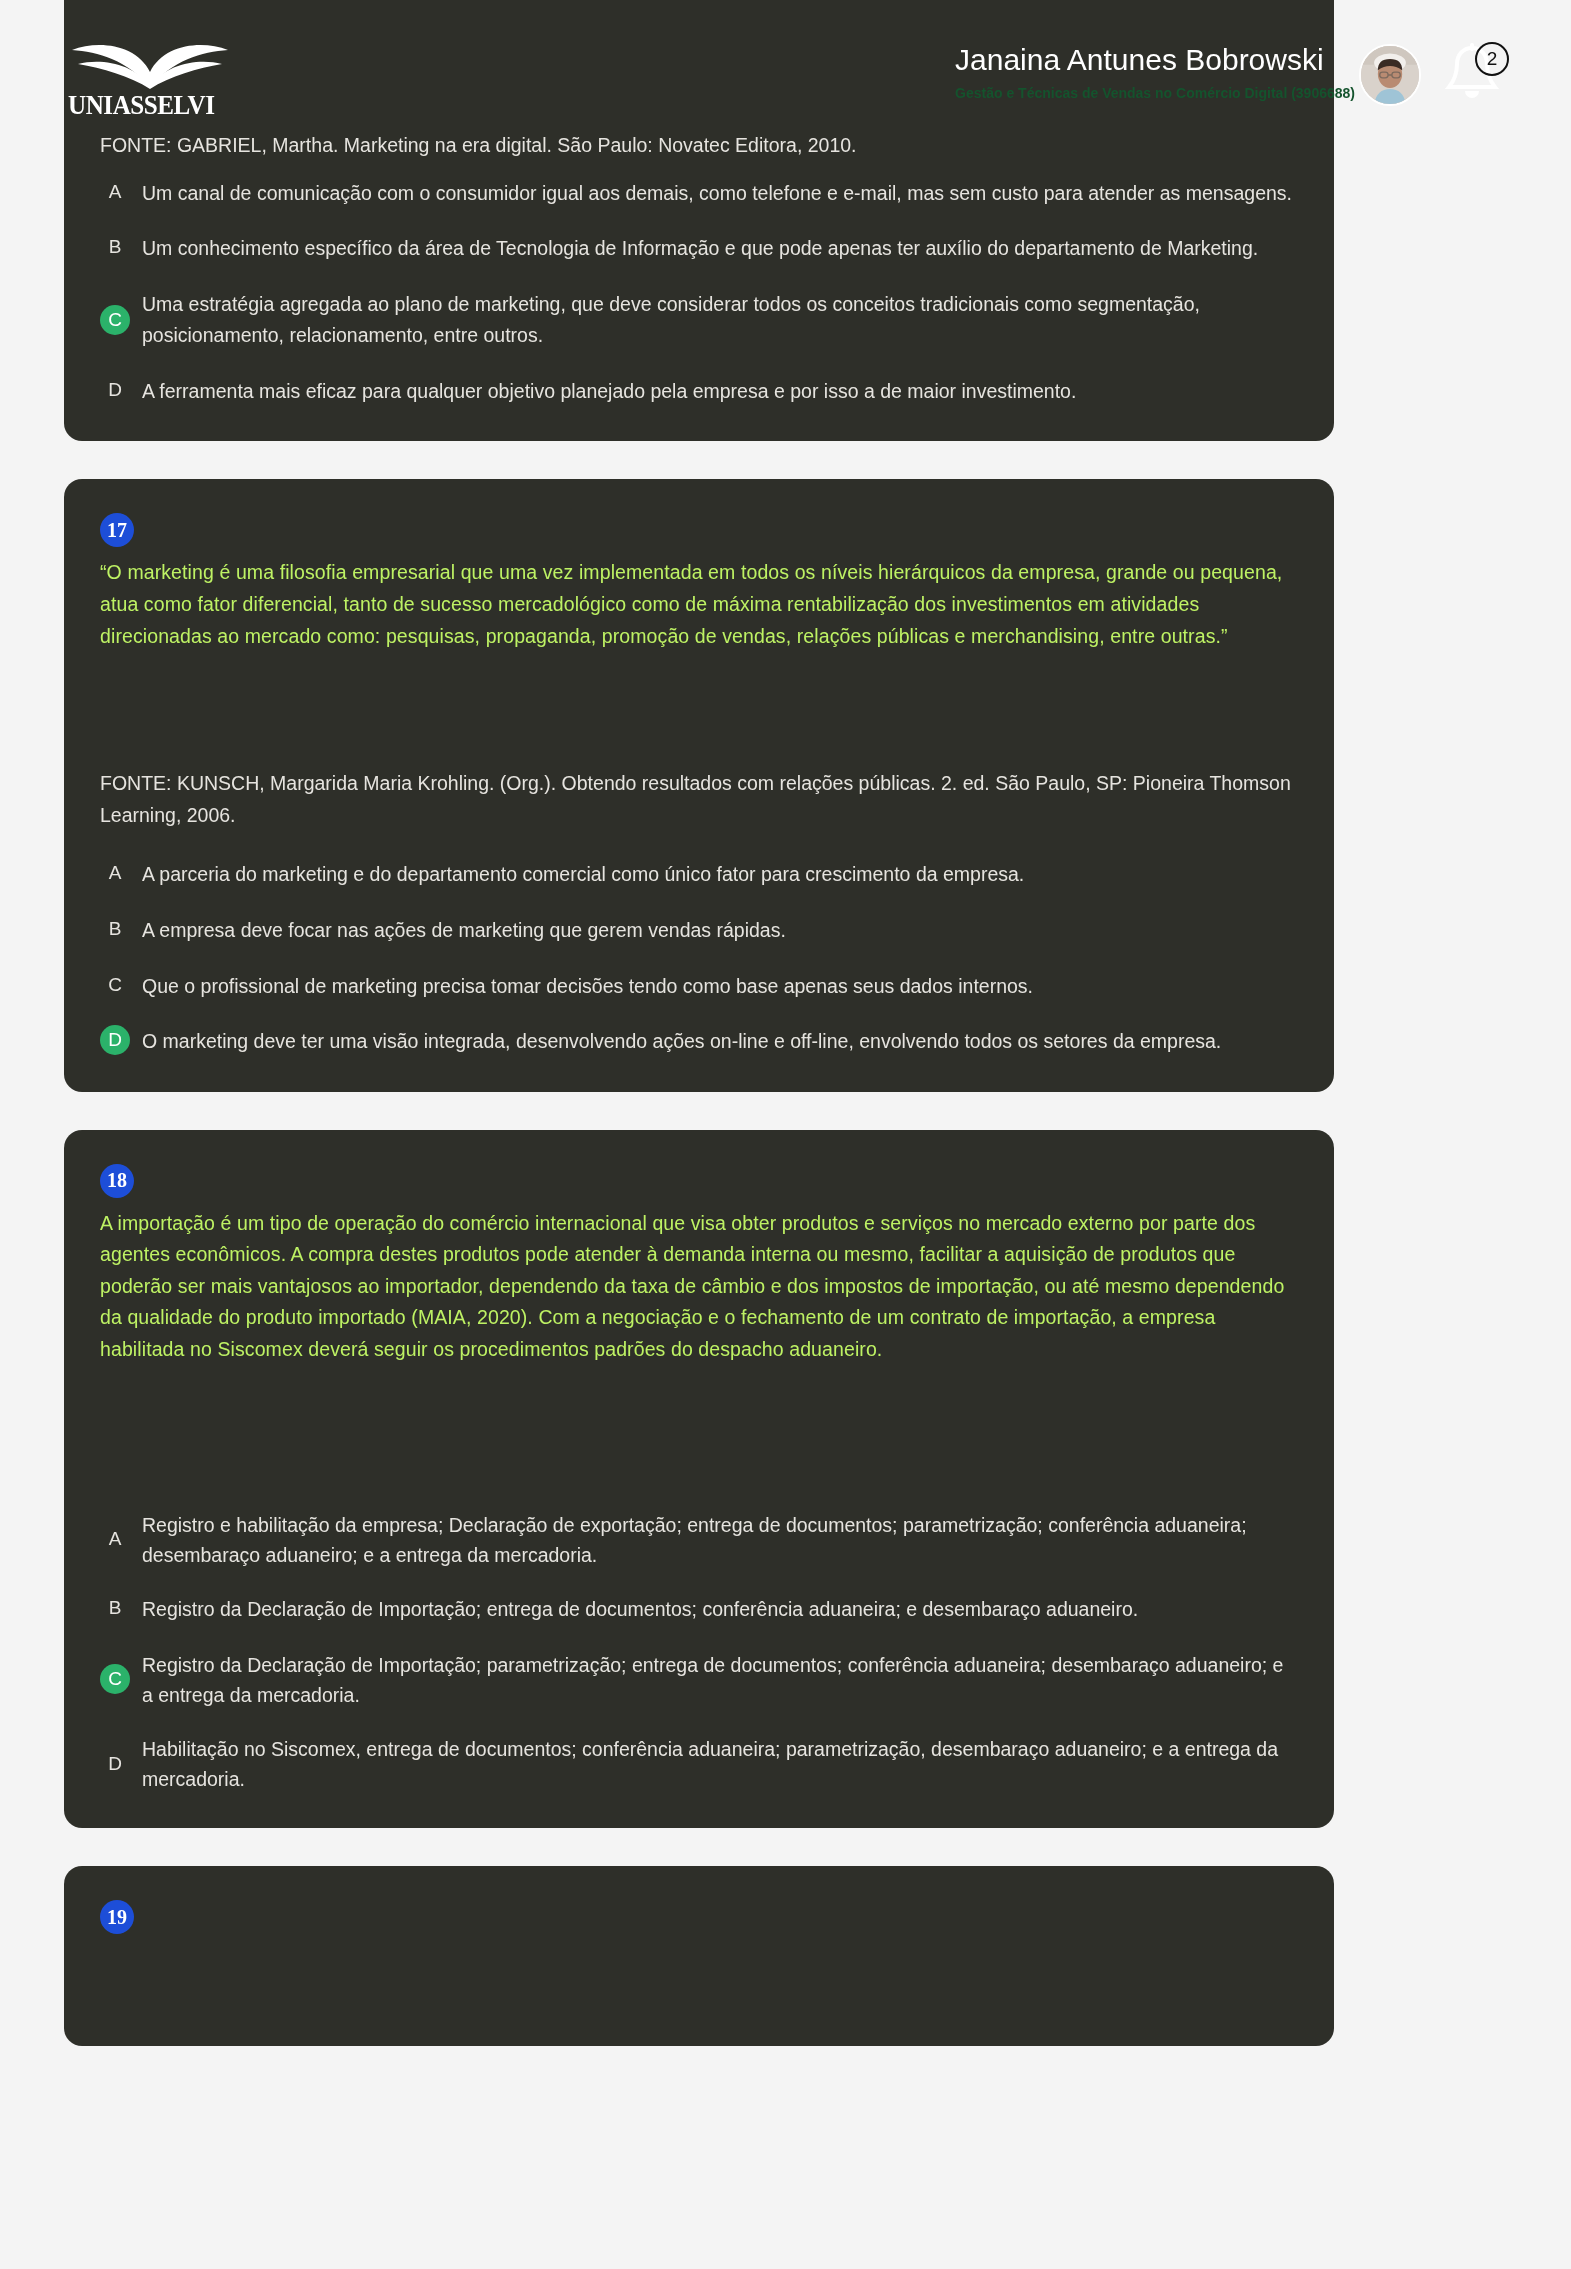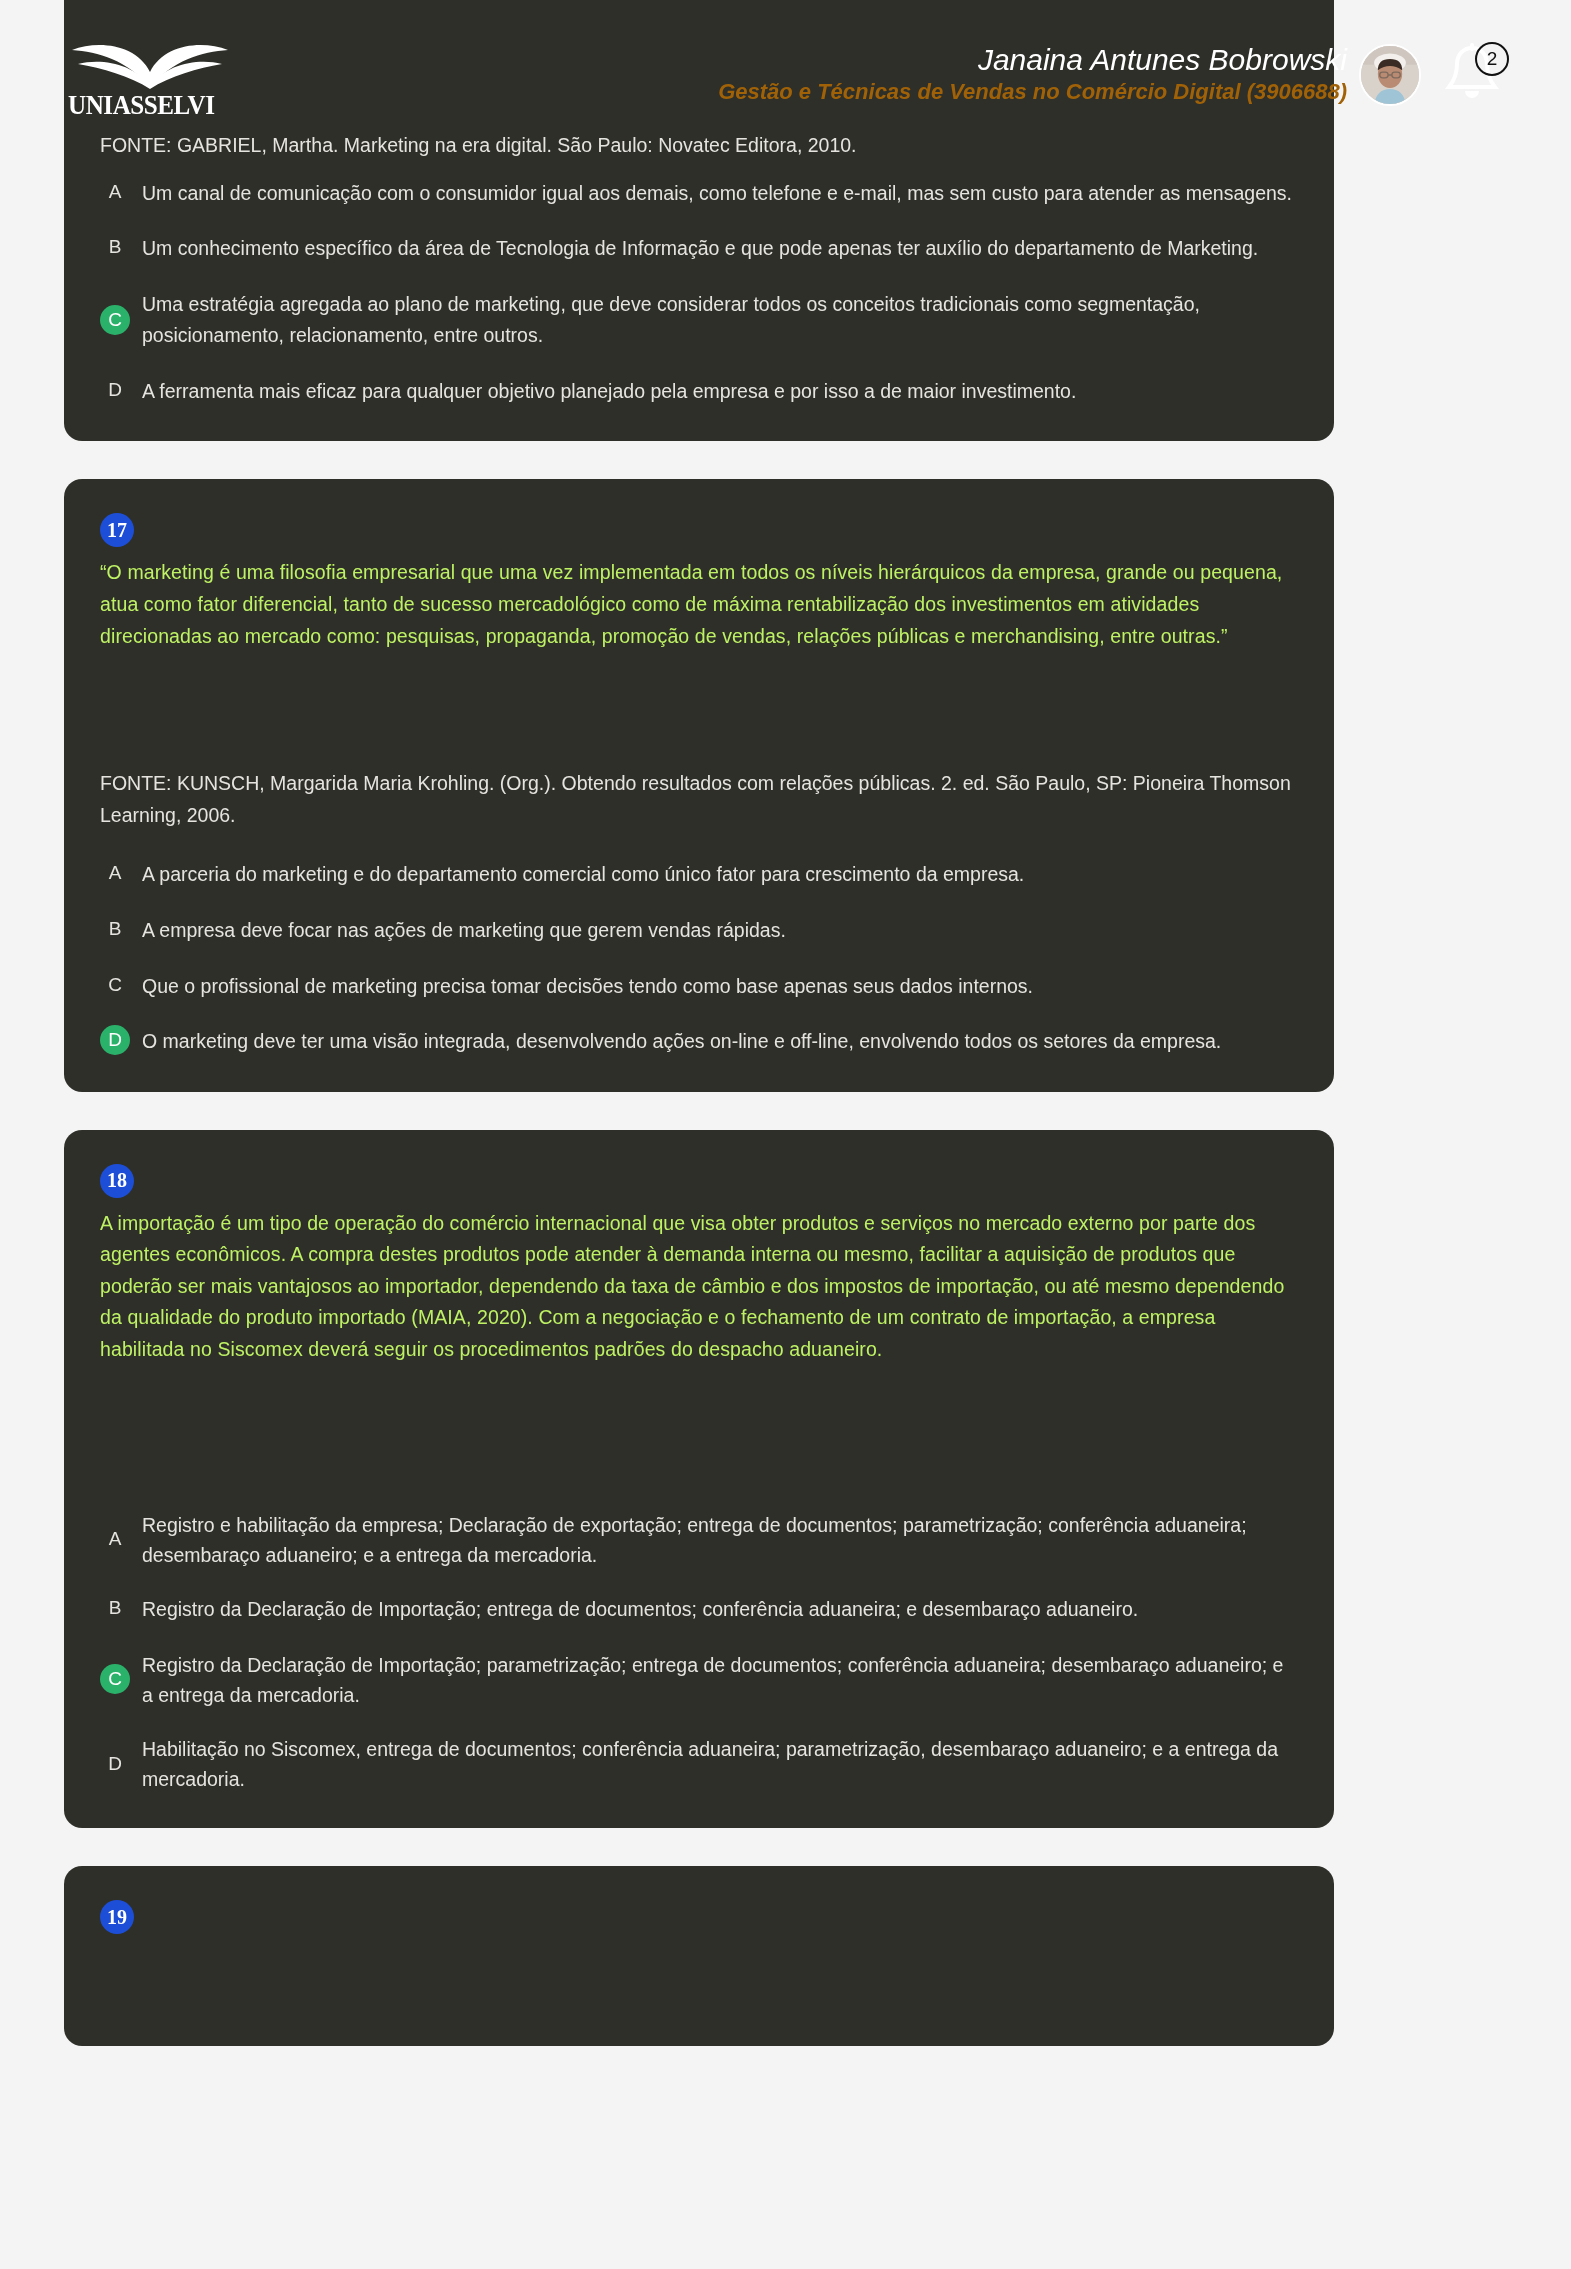--- a/index.html
+++ b/index.html
@@ -42,38 +42,37 @@
     letter-spacing: -0.5px;
     color: #ffffff;
     line-height: 1;
     margin-top: 2px;
     text-align: left;
     transform: scaleX(0.93);
     transform-origin: left center;
   }
   .user-block {
     position: absolute;
-    right: 224px;
+    right: 216px;
     top: 42px;
-    text-align: right;
     pointer-events: auto;
-    font-style: italic;
   }
   .user-name {
     font-size: 30px;
     font-weight: 300;
     color: #ffffff;
     line-height: 1.2;
     white-space: nowrap;
   }
   .course-name {
-    font-size: 22px;
+    font-size: 14px;
     font-weight: 700;
-    color: #a16207;
+    color: #14532d;
     line-height: 1.3;
+    margin-top: 6px;
     white-space: nowrap;
   }
   .avatar {
     position: absolute;
     right: 150px;
     top: 44px;
     width: 62px;
     height: 62px;
     border-radius: 50%;
     overflow: hidden;

